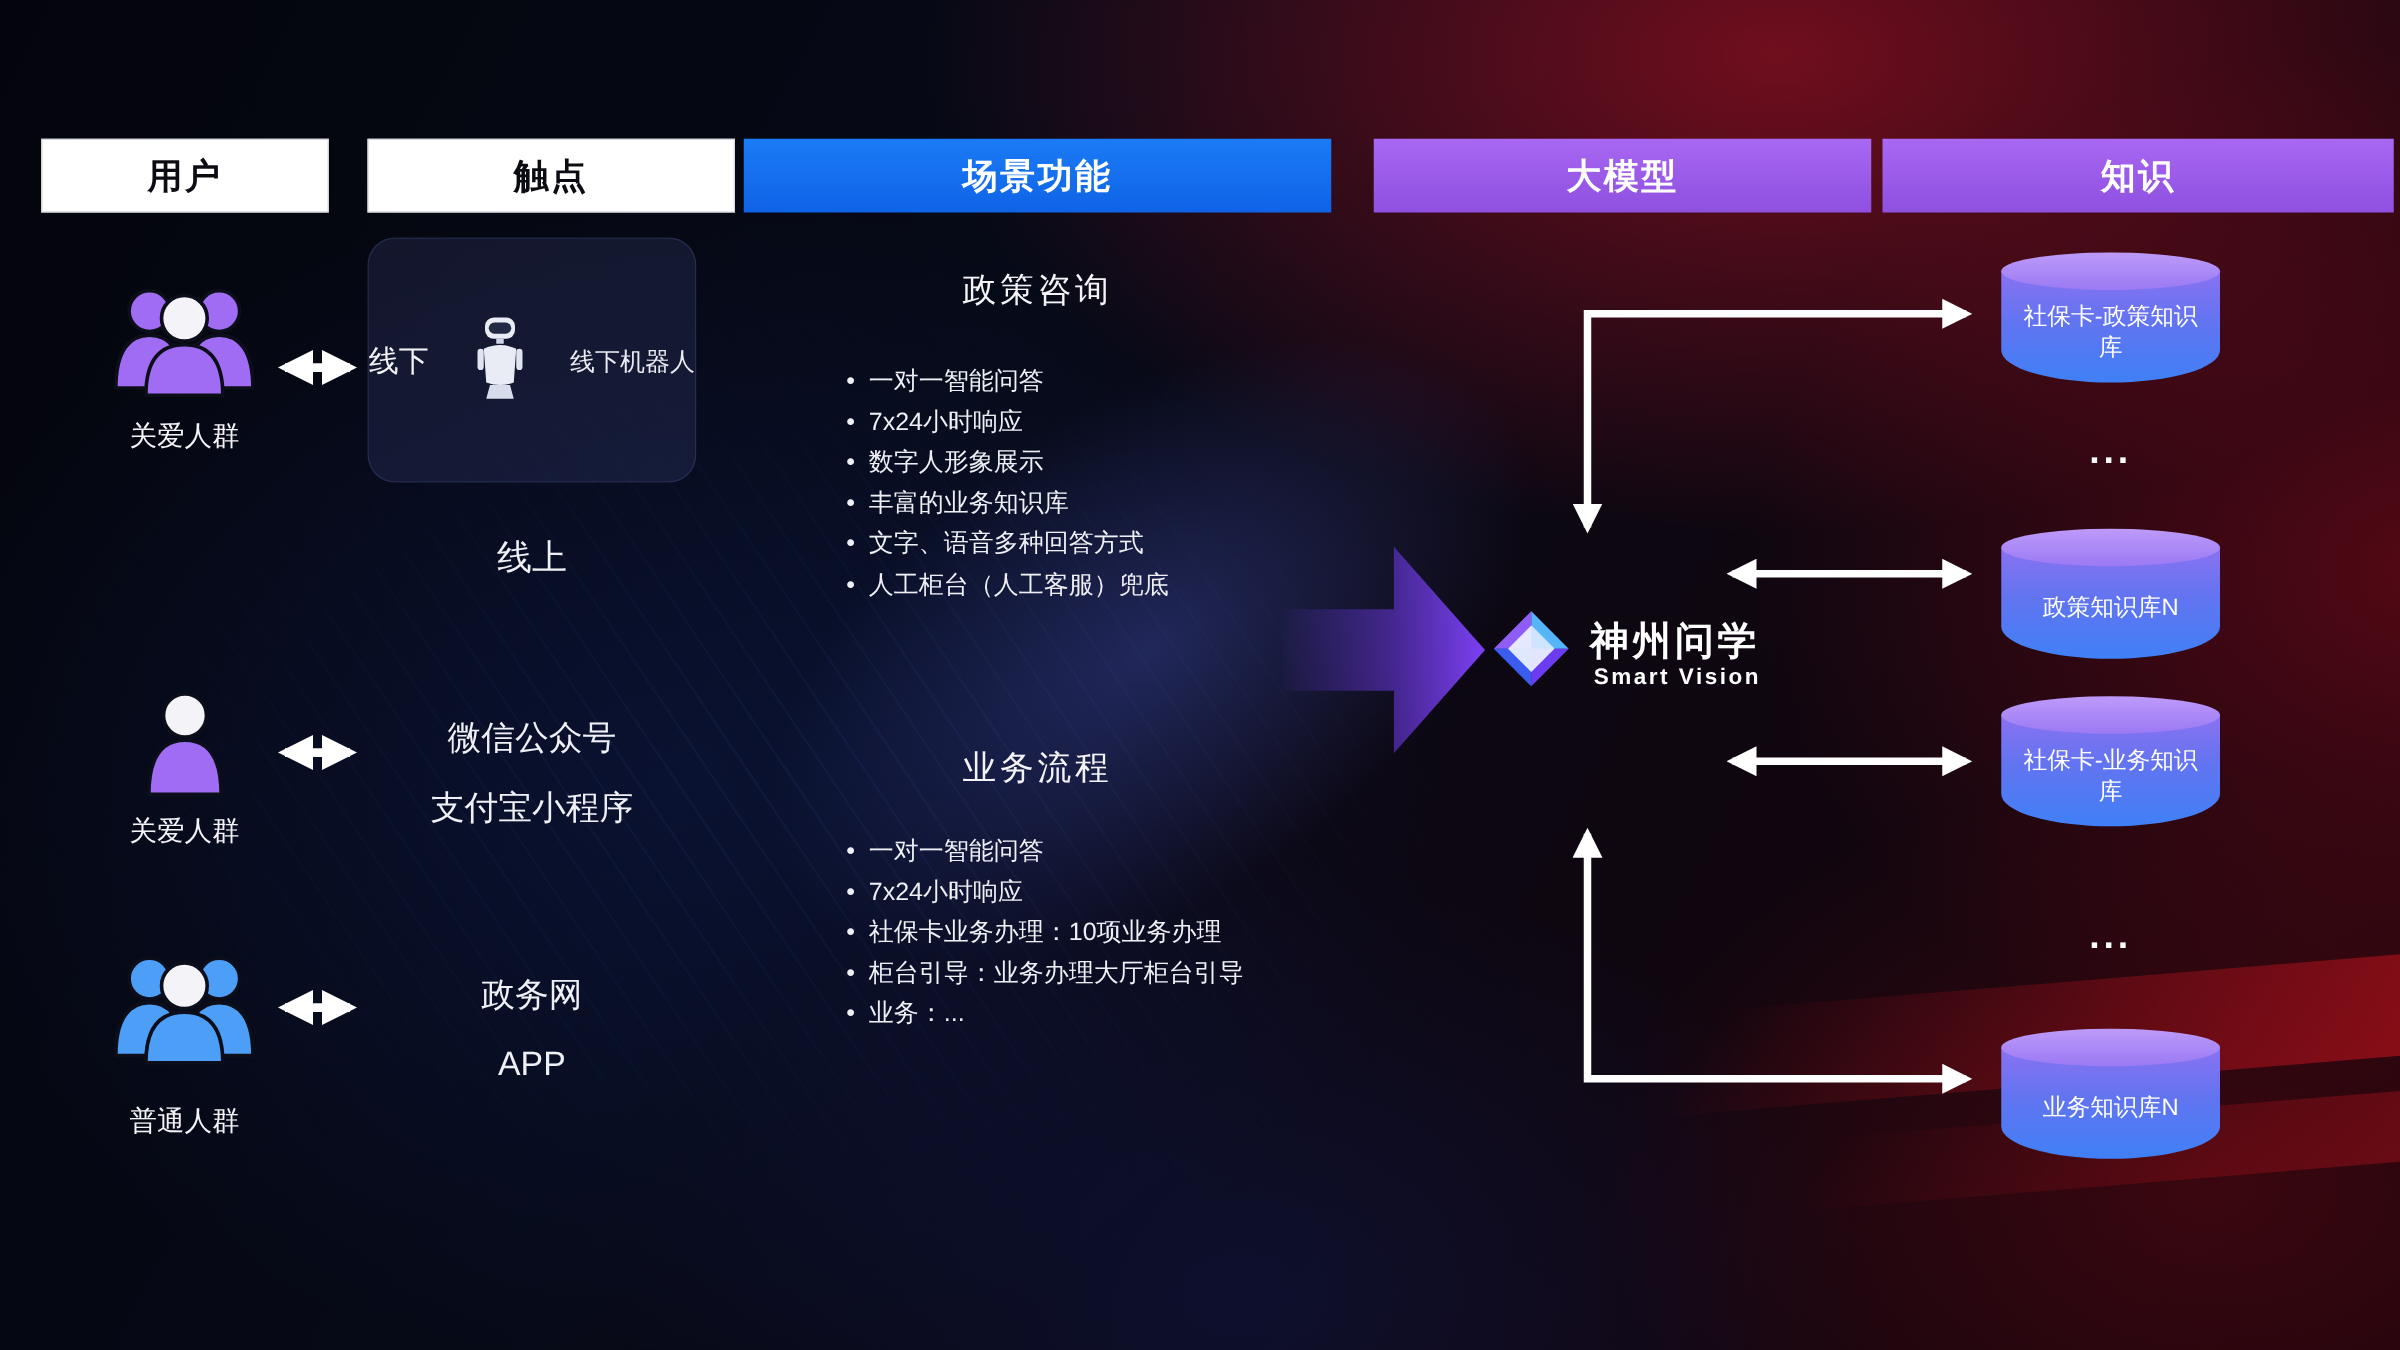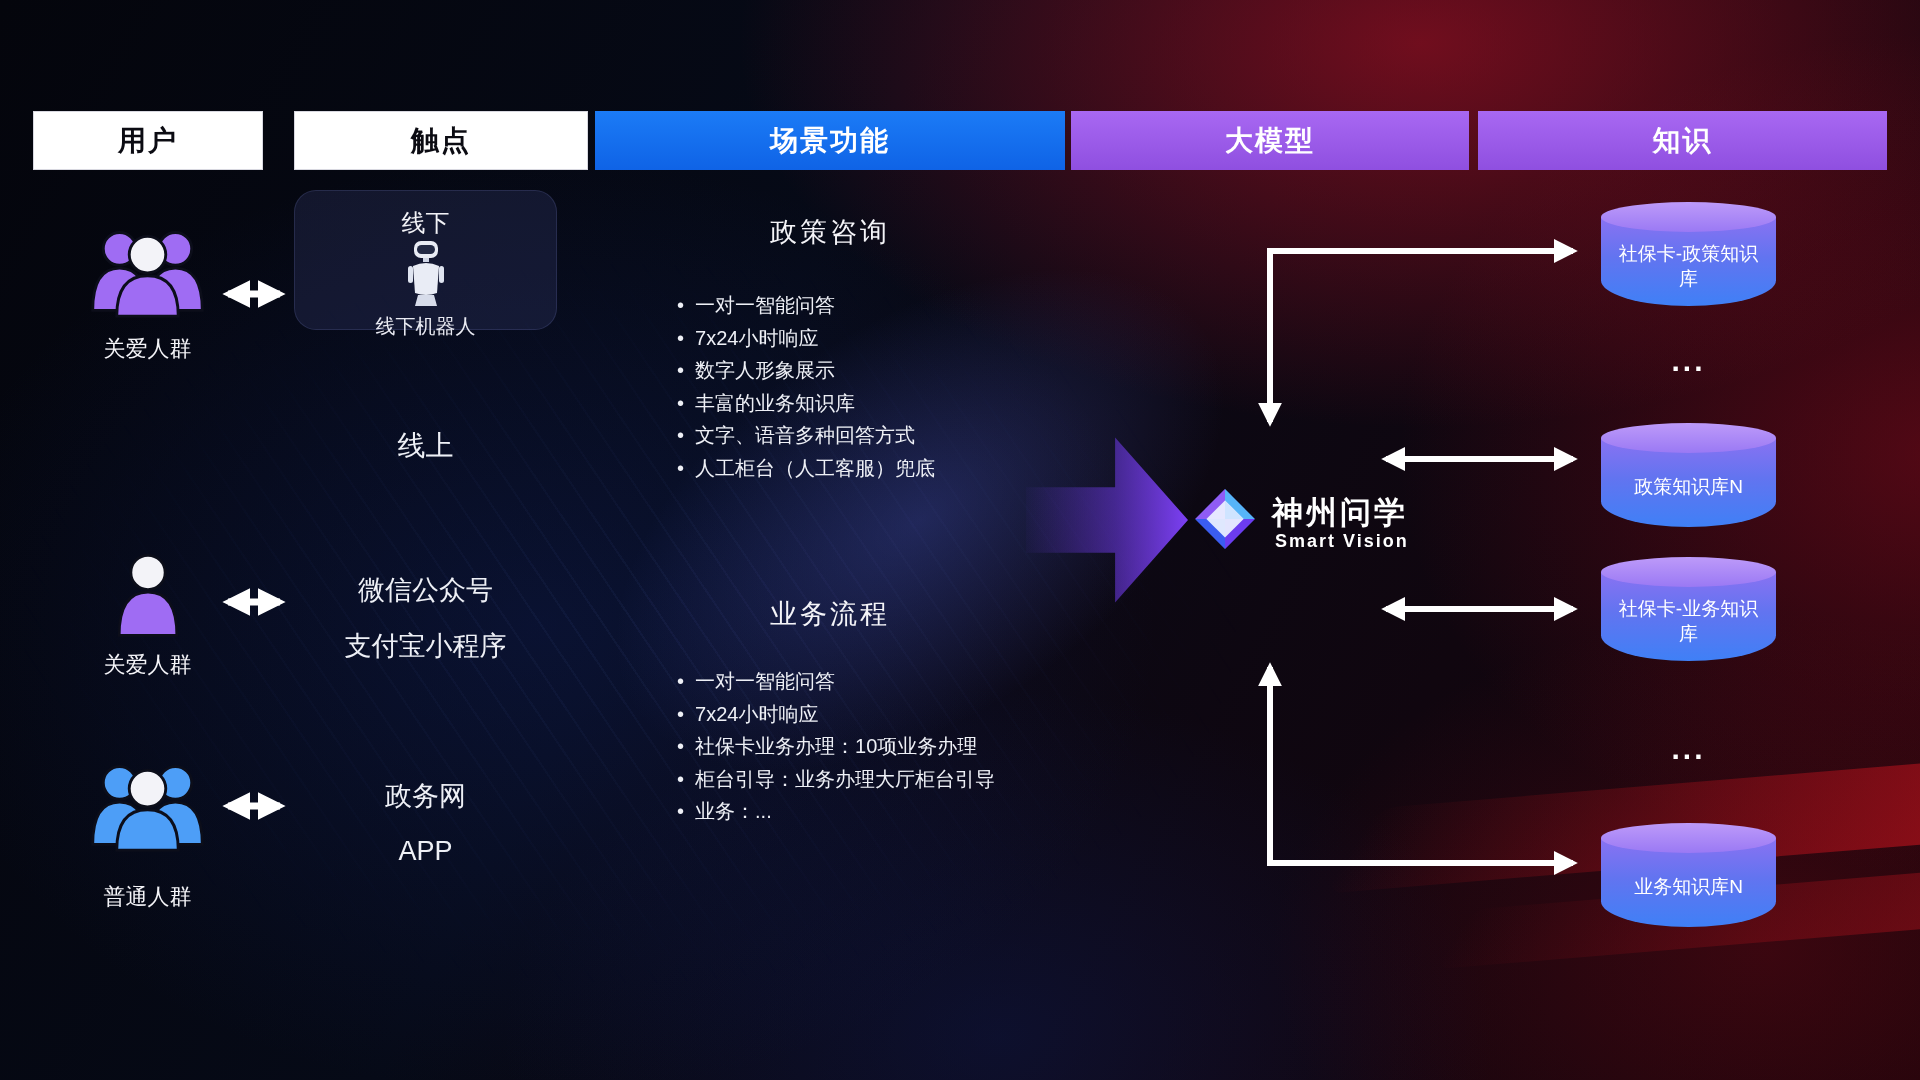--- a/index.html
+++ b/index.html
@@ -25,35 +25,35 @@
     pointer-events:none; }
   .red-band { position:absolute; background:linear-gradient(90deg, rgba(120,10,18,0), rgba(165,16,26,.85)); pointer-events:none; }
   .red-band.b1 { left:1370px; top:780px; width:640px; height:86px; transform:skewX(-36deg) rotate(-5deg); border-radius:18px; }
   .red-band.b2 { left:1470px; top:885px; width:560px; height:60px; transform:skewX(-36deg) rotate(-5deg); border-radius:14px; opacity:.7; }
 
   
   .hdr { position:absolute; top:111px; height:59px; display:flex; align-items:center; justify-content:center;
          font-size:28px; font-weight:700; letter-spacing:2px; }
   .hdr.white  { background:#ffffff; color:#0b0b12; border:1px solid #d8d8e0; }
   .hdr.blue   { background:linear-gradient(180deg,#1b7bf6,#0f63e6); color:#fff; }
-  .hdr.purple { background:linear-gradient(180deg,#a868f2,#8f4fe0); color:#fff; }
+  .hdr.purple { background:linear-gradient(180deg,#a868f2,#8f4fe0); color:#fff;margin-left:28px; }
   .hdr.c1 { left:33px;   width:230px; }
   .hdr.c2 { left:294px;  width:294px; }
   .hdr.c3 { left:595px;  width:470px; }
   .hdr.c4 { left:1071px; width:398px; }
   .hdr.c5 { left:1478px; width:409px; }
 
   
   .user-icon { position:absolute; }
   .user-label { position:absolute; width:155px; text-align:center; font-size:22px; color:#f4f4f8; }
 
   
-  .tp-card { position:absolute; left:294px; top:190px; width:263px; height:140px; border-radius:22px;
+  .tp-card { position:absolute; left:294px; top:190px; width:263px; height:196px; border-radius:22px;
     background:rgba(52,58,108,.30); border:1px solid rgba(130,140,210,.18);
-    display:flex; flex-direction:column; align-items:center; justify-content:space-between;
+    display:flex; align-items:center; justify-content:space-between;
     padding:16px 0 14px; }
   .tp-title { font-size:24px; color:#f2f2f6; }
   .tp-sub   { font-size:20px; color:#e9eaf2; }
   .tp-text  { position:absolute; left:294px; width:263px; text-align:center; color:#eef0f6; }
   .tp-online  { top:427px; font-size:28px; }
   .tp-ch      { font-size:27px; }
 
   
   .scene-title { position:absolute; left:595px; width:470px; text-align:center; font-size:27px; color:#f4f4f8; letter-spacing:3px; }
   .bullets { position:absolute; left:677px; list-style:none; font-size:20px; line-height:32.5px; color:#eef0f6; }

